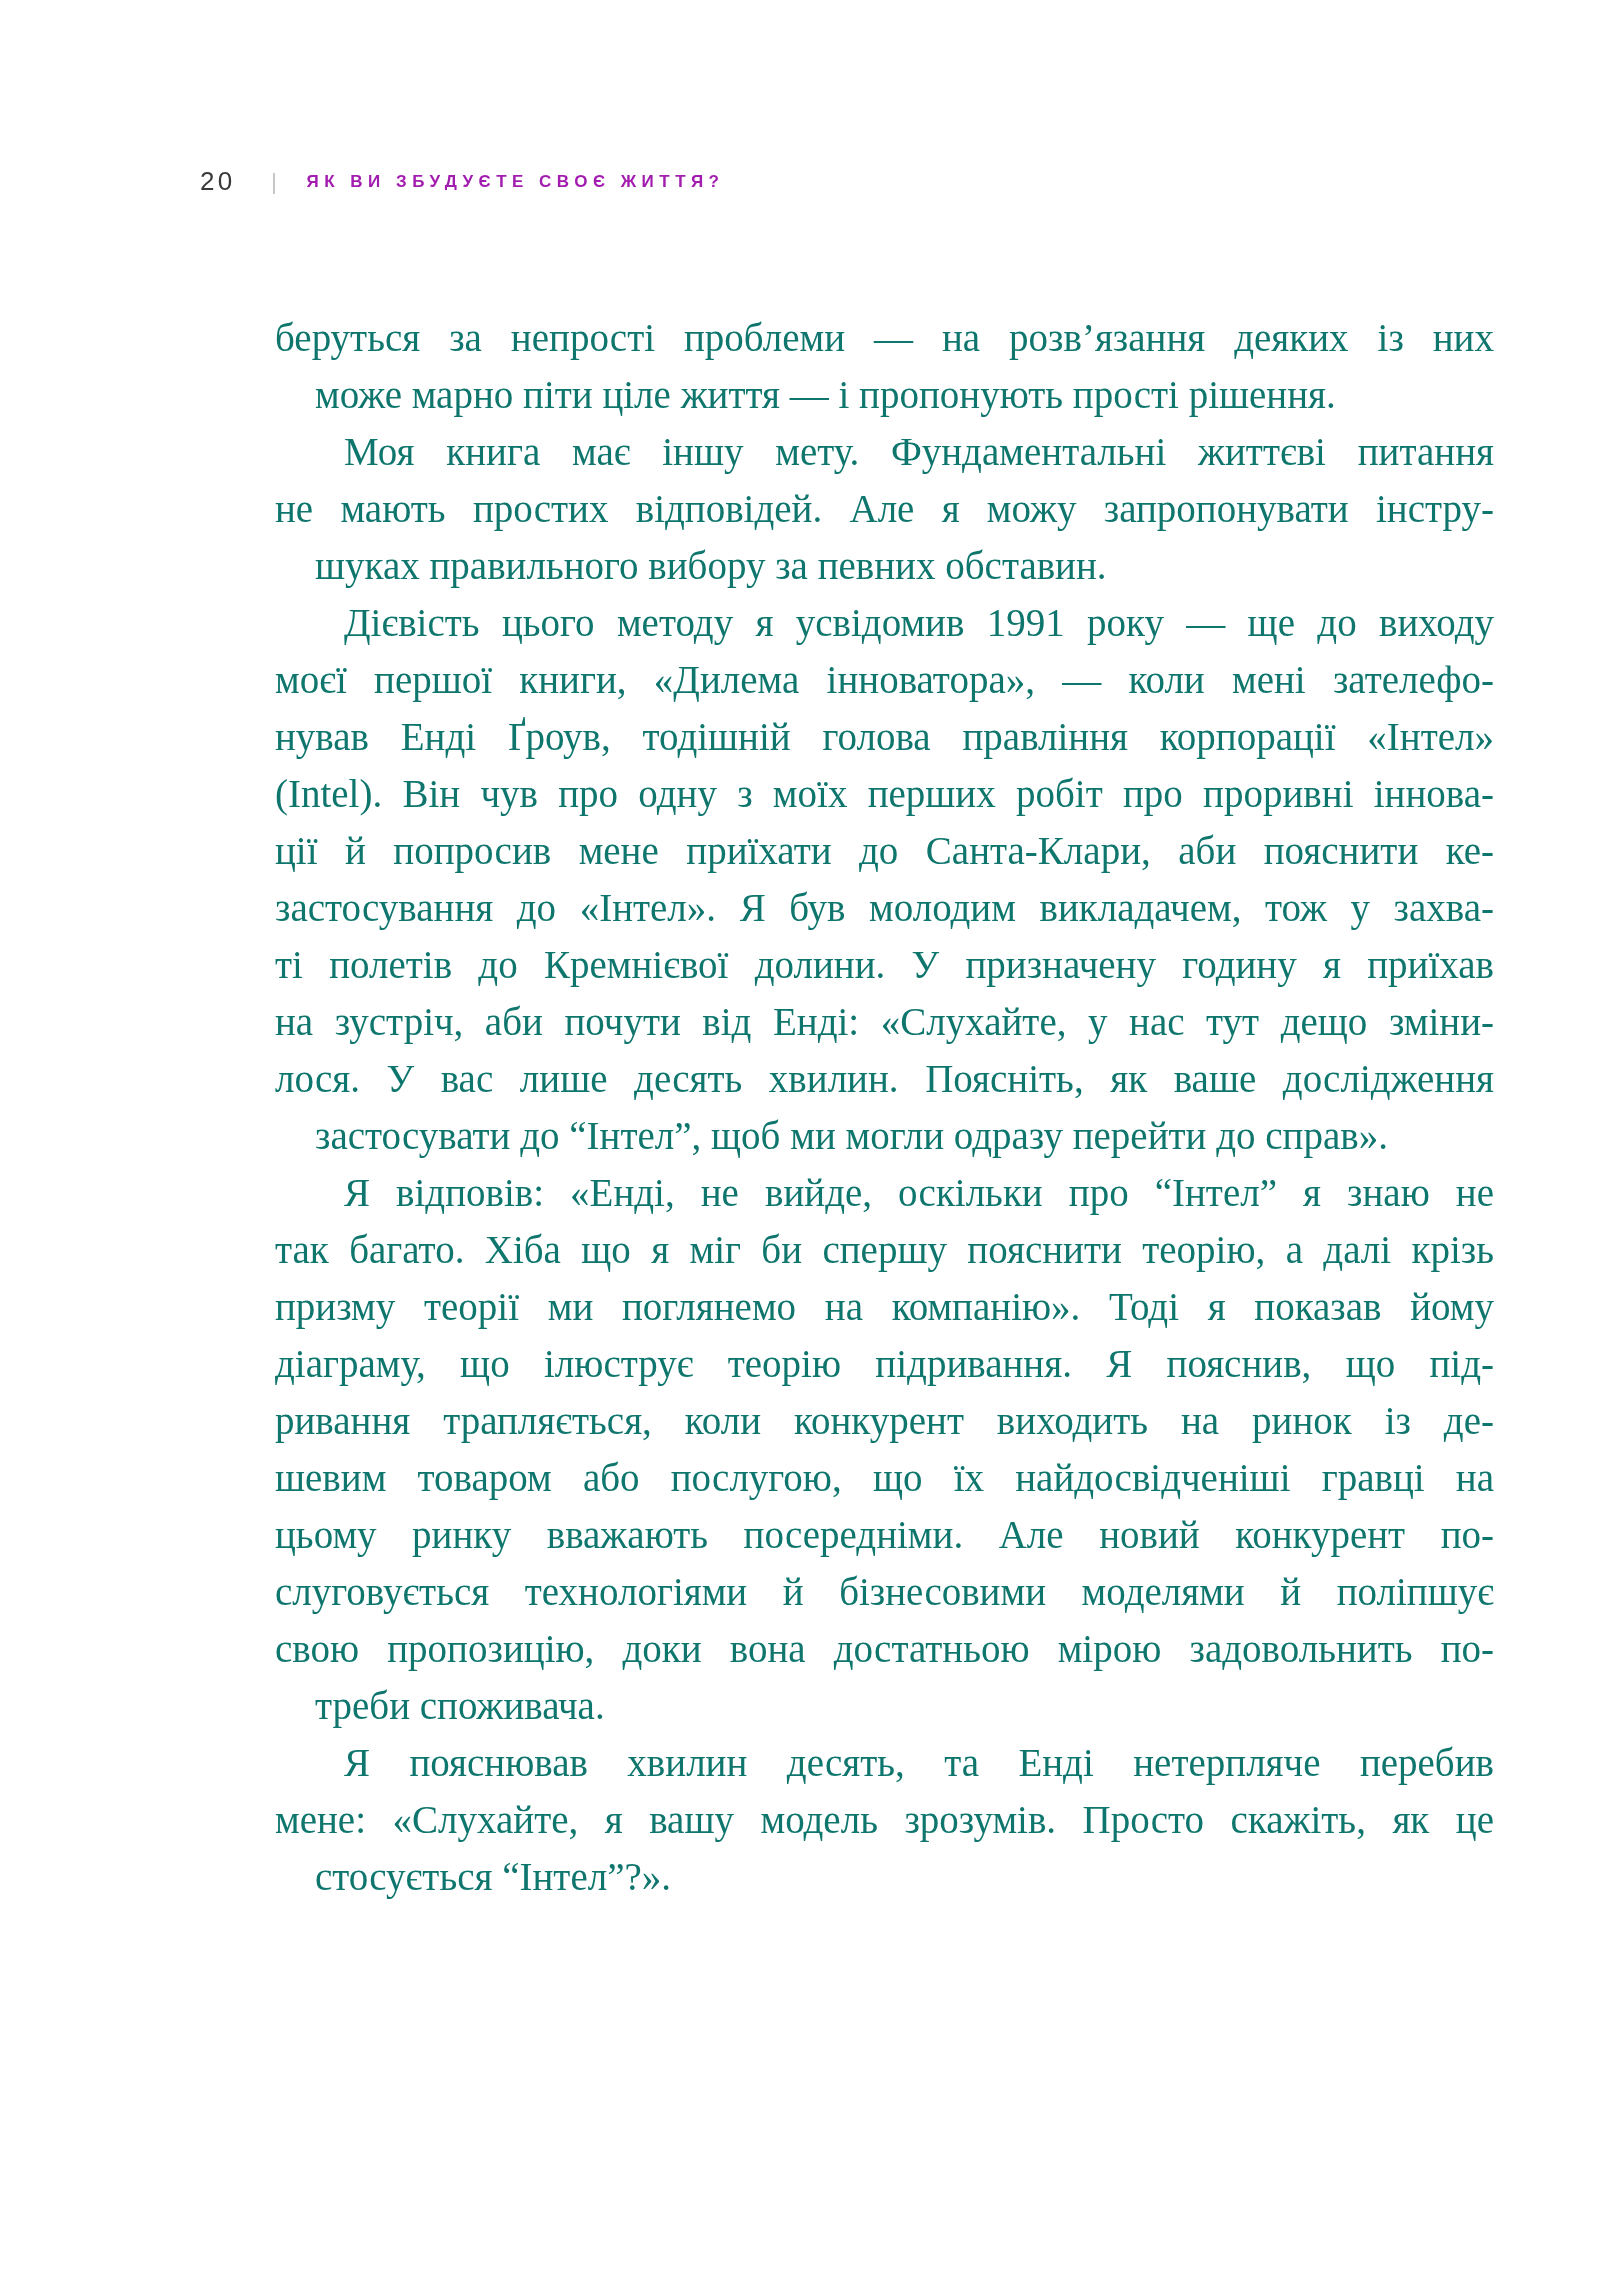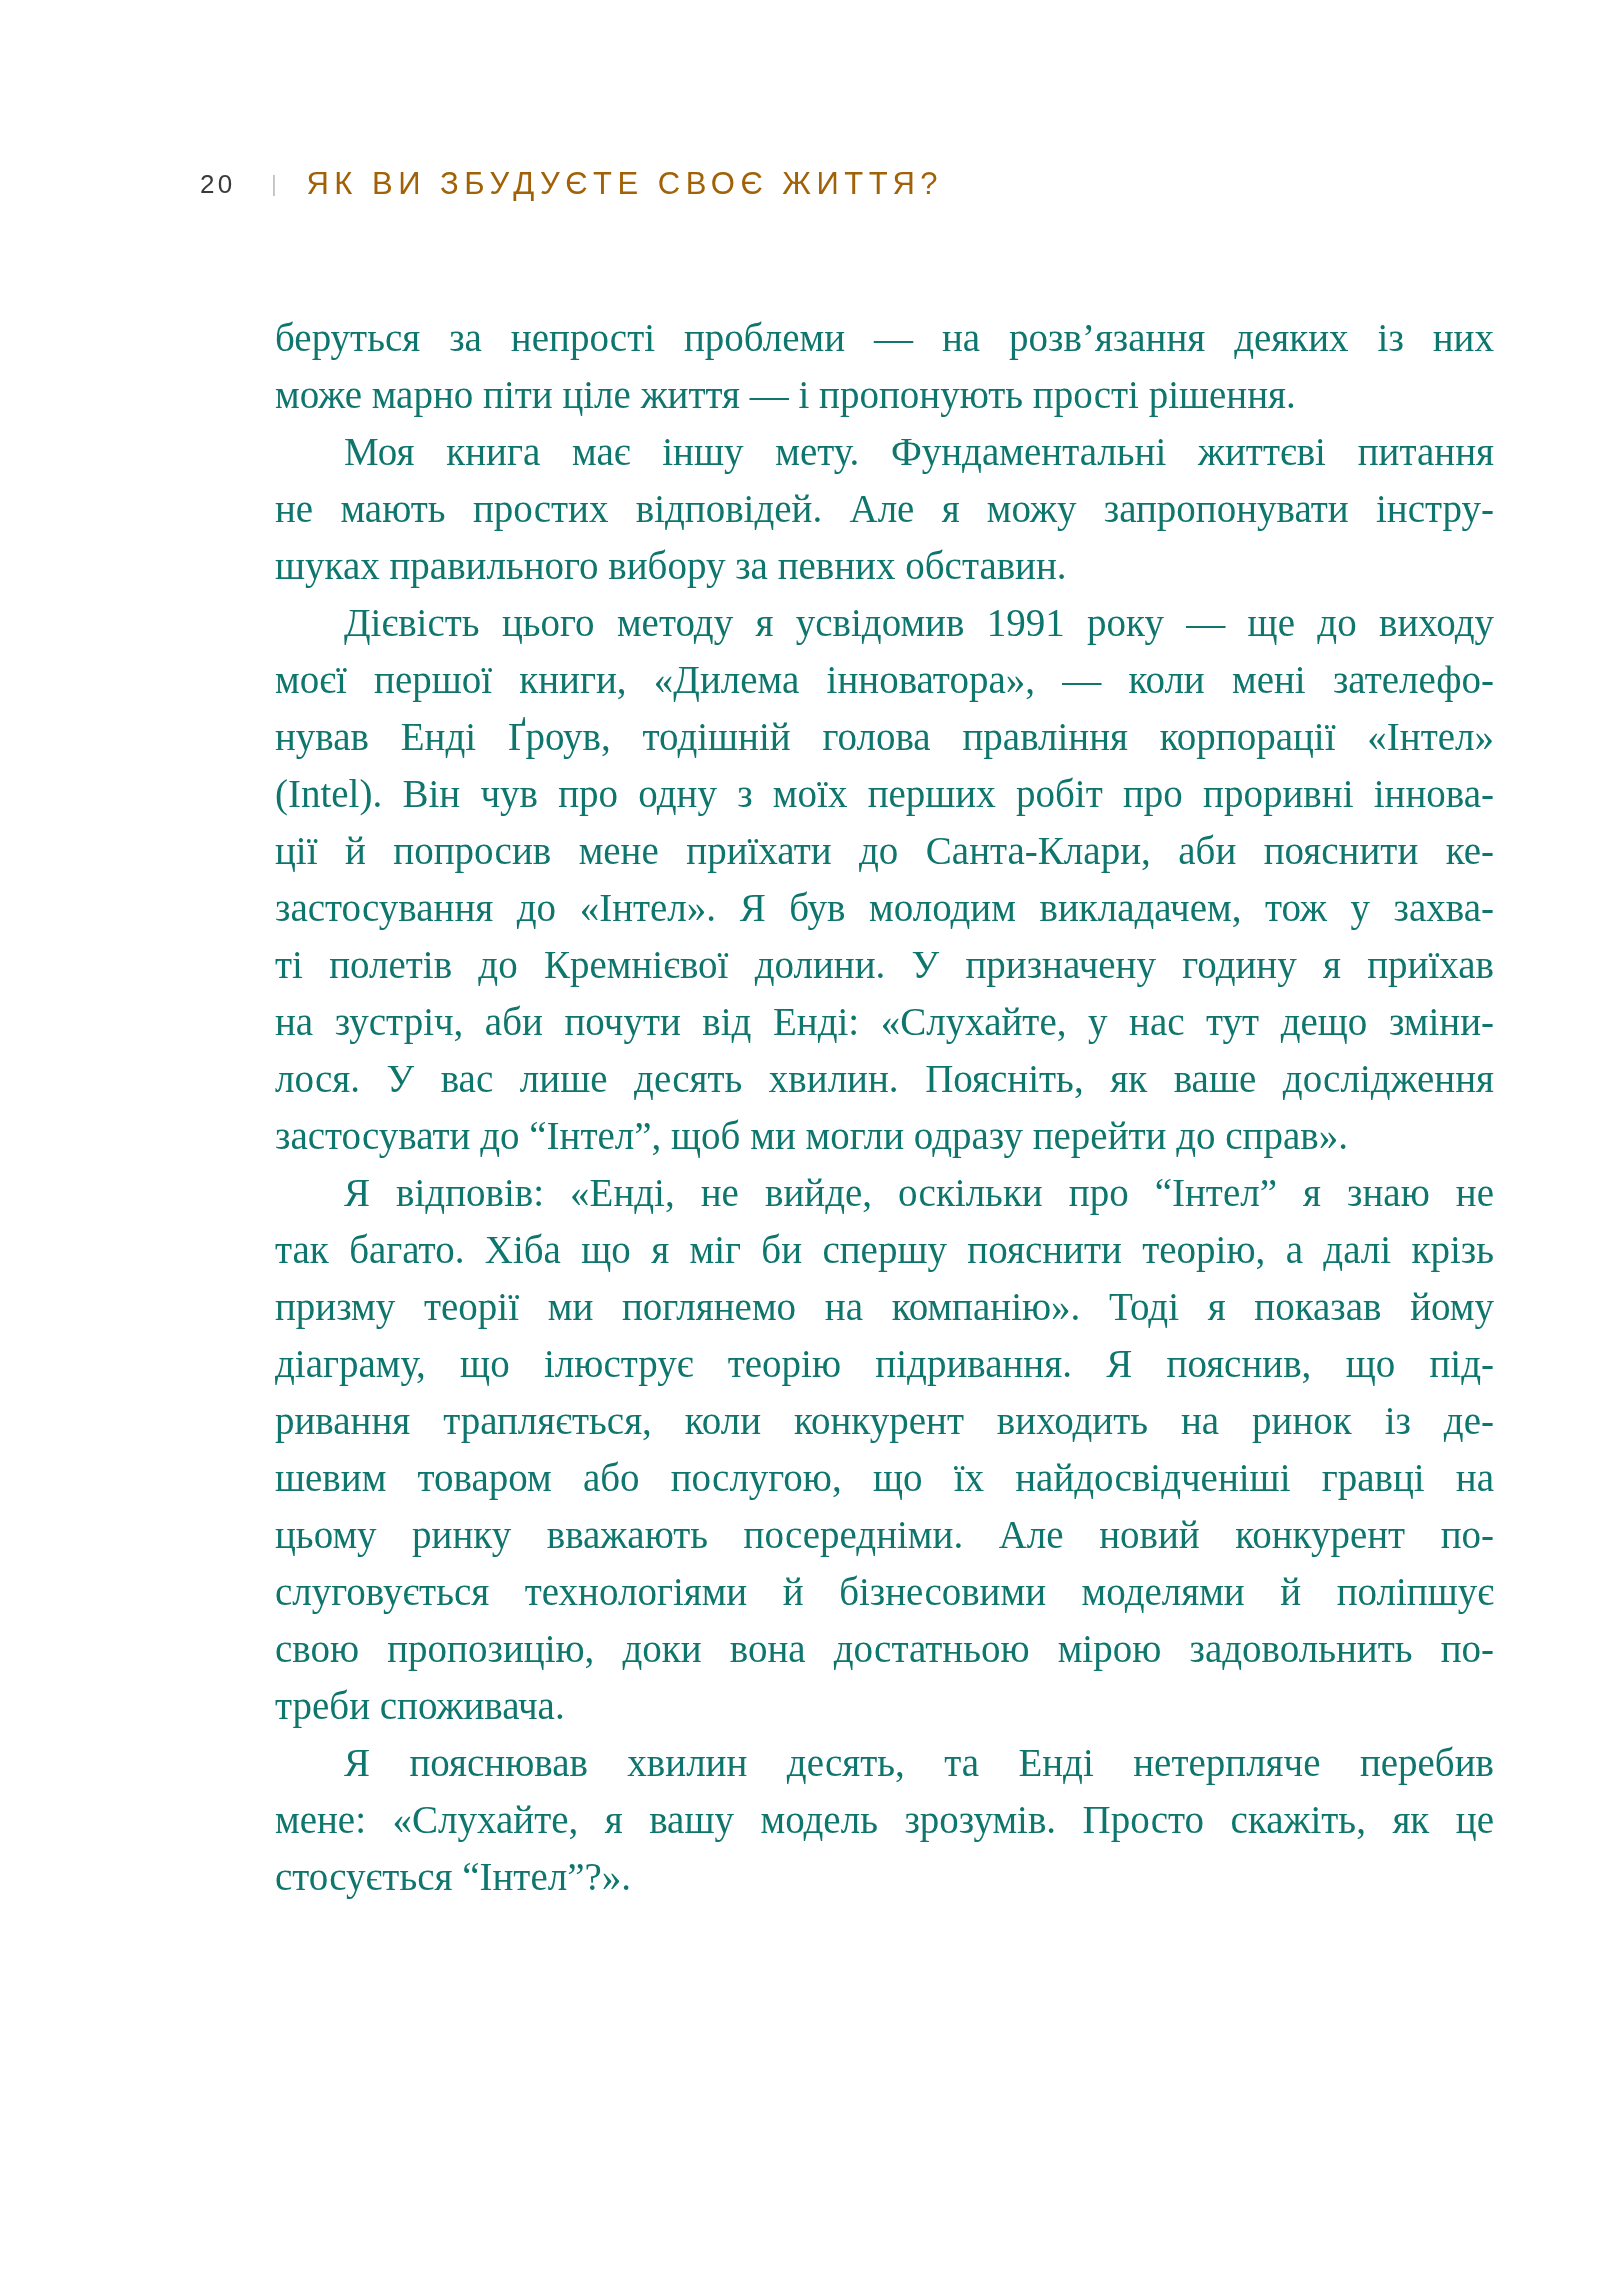--- a/index.html
+++ b/index.html
@@ -33,44 +33,44 @@
     color: #3a3a3a;
   }
   .running-head .sep {
     margin: 0 30px 0 35px;
     font-size: 22px;
     color: #9a9a9a;
     transform: scaleX(0.6);
     font-weight: 300;
   }
   .running-head .title {
-    font-size: 31px;
+    font-size: 17px;
     letter-spacing: 5.5px;
-    font-weight: 400;
-    color: #a16207;
+    font-weight: 700;
+    color: #a21caf;
     white-space: nowrap;
   }
   
   .text-block {
     position: absolute;
     top: 309px;
     left: 275px;
     width: 1219px;
   }
   .line {
     font-family: Liberation Serif, serif;
     font-size: 39px;
     line-height: 57px;
     color: #0f766e;
     text-align: justify;
     text-align-last: justify;
     white-space: normal;
   }
   .line.indent { text-indent: 69px; }
-  .line.last { text-align-last: left; }
+  .line.last { text-align-last: left; margin-left: 40px; }
 </style>
 </head>
 <body>
 
 <div class="page">
 
   <div class="running-head">
     <span class="pagenum">20</span>
     <span class="sep">|</span>
     <span class="title">ЯК ВИ ЗБУДУЄТЕ СВОЄ ЖИТТЯ?</span>

